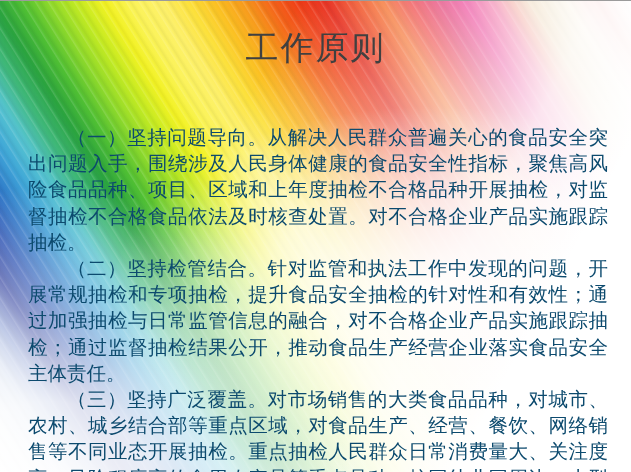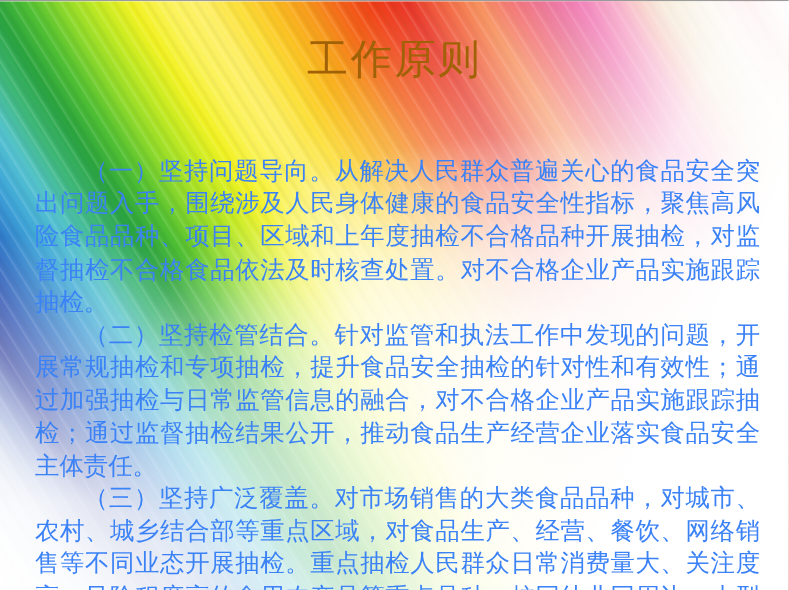--- a/index.html
+++ b/index.html
@@ -124,37 +124,37 @@
 
   .slide-title {
     position: absolute;
     left: 0;
     right: 0;
     top: 27px;
     text-align: center;
     font-size: 33px;
     line-height: 40px;
     letter-spacing: 2px;
-    color: #a16207;
+    color: #404040;
     font-family: "Liberation Serif", "DejaVu Serif", serif;
     white-space: nowrap;
   }
 
   .body-block {
     position: absolute;
     left: 28px;
     top: 124px;
     width: 580px;
   }
 
   .para {
     margin: 0;
     font-size: 19.5px;
     line-height: 26.2px;
-    color: #3b82f6;
+    color: #0c4a6e;
     text-align: justify;
     text-justify: inter-ideograph;
     text-indent: 2em;
     font-family: "Liberation Serif", "DejaVu Serif", serif;
     font-weight: 400;
   }
 </style>
 </head>
 <body>
 

